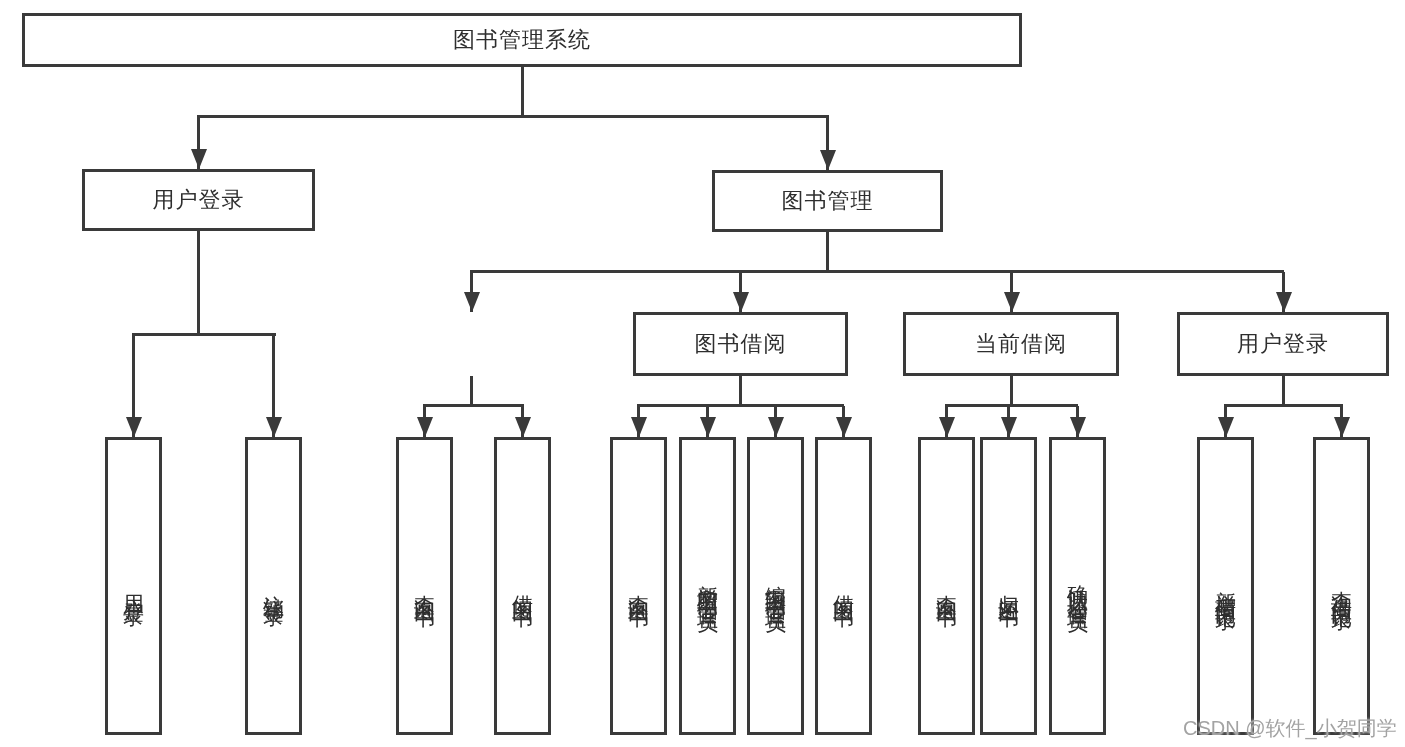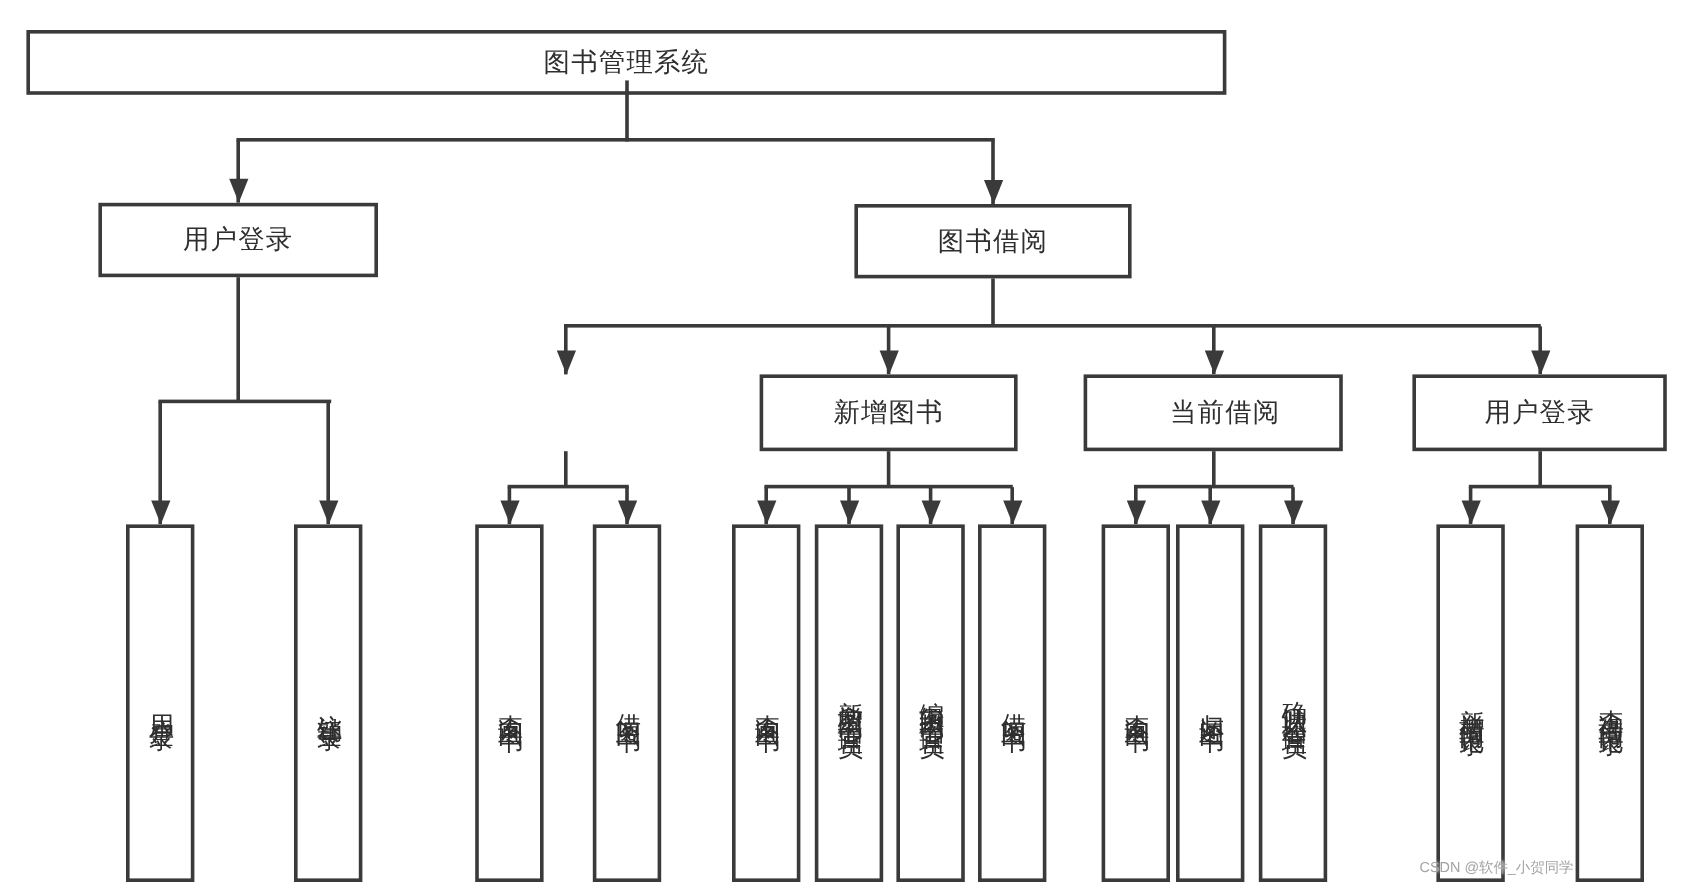--- a/index.html
+++ b/index.html
@@ -20,59 +20,59 @@
   .line{position:absolute;background:#3a3a3a;}
   .vl{width:3px;}
   .hl{height:3px;}
   .drop{position:absolute;width:3px;background:#3a3a3a;}
   .drop::after{
     content:"";position:absolute;left:50%;bottom:0;transform:translateX(-50%);
     border-left:8px solid transparent;border-right:8px solid transparent;
     border-top:20px solid #3a3a3a;width:0;height:0;
   }
   .watermark{
-    position:absolute;left:1183px;top:715px;font-size:12px;color:#a3a3a3;
+    position:absolute;left:1183px;top:715px;font-size:20px;color:#a3a3a3;
     white-space:nowrap;text-shadow:0 0 3px #ffffff;z-index:5;
   }
 </style>
 </head>
 <body>
 
 <div class="canvas">
 
-  <div class="node" style="left:22px;top:13px;width:1000px;height:54px;margin-top:12px;">
+  <div class="node" style="left:22px;top:13px;width:1000px;height:54px;">
     <span>图书管理系统</span>
   </div>
 
   <div class="line vl" style="left:521px;top:67px;height:51px;"></div>
   <div class="line hl" style="left:197px;top:115px;width:632px;"></div>
   <div class="drop" style="left:197px;top:117px;height:52px;"></div>
   <div class="drop" style="left:826px;top:117px;height:53px;"></div>
 
   <div class="node" style="left:82px;top:169px;width:233px;height:62px;">
     <span>用户登录</span>
   </div>
   <div class="node" style="left:712px;top:170px;width:231px;height:62px;">
-    <span>图书借阅</span>
+    <span>图书管理</span>
   </div>
 
   <div class="line vl" style="left:197px;top:231px;height:104px;"></div>
   <div class="line hl" style="left:132px;top:333px;width:144px;"></div>
   <div class="drop" style="left:132px;top:335px;height:102px;"></div>
   <div class="drop" style="left:272px;top:335px;height:102px;"></div>
 
   <div class="line vl" style="left:826px;top:232px;height:40px;"></div>
   <div class="line hl" style="left:470px;top:270px;width:814px;"></div>
   <div class="drop" style="left:470px;top:272px;height:40px;"></div>
   <div class="drop" style="left:739px;top:272px;height:40px;"></div>
   <div class="drop" style="left:1010px;top:272px;height:40px;"></div>
   <div class="drop" style="left:1282px;top:272px;height:40px;"></div>
 
   <div class="node" style="left:633px;top:312px;width:215px;height:64px;">
-    <span>新增图书</span>
+    <span>图书借阅</span>
   </div>
   <div class="node" style="left:903px;top:312px;width:216px;height:64px;padding-left:20px;">
     <span>当前借阅</span>
   </div>
   <div class="node" style="left:1177px;top:312px;width:212px;height:64px;">
     <span>用户登录</span>
   </div>
 
   <div class="line vl" style="left:470px;top:376px;height:30px;"></div>
   <div class="line hl" style="left:423px;top:404px;width:101px;"></div>

